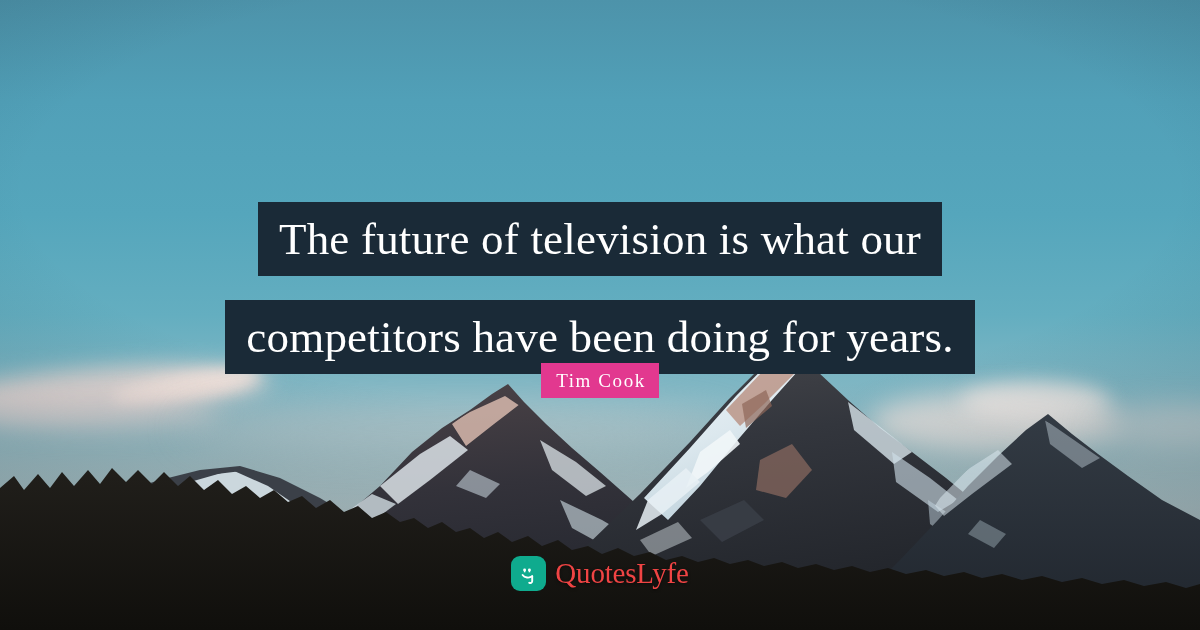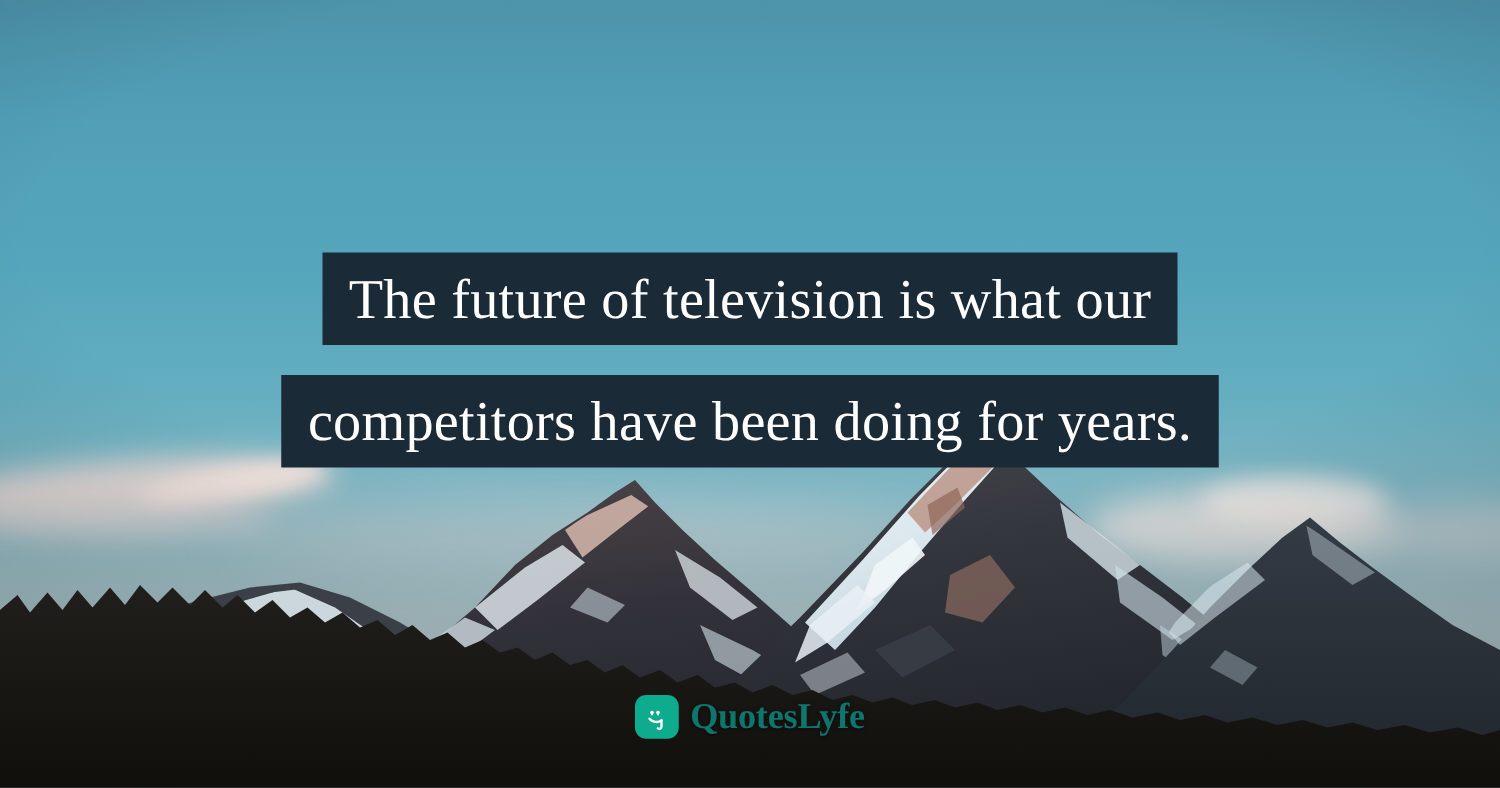--- a/index.html
+++ b/index.html
@@ -152,23 +152,23 @@
     width: 35px; height: 35px;
     border-radius: 9px;
     background: #0fab8e;
     display: flex;
     align-items: center;
     justify-content: center;
     flex: none;
   }
   .logo-mark svg { display: block; }
   .logo-text {
-    color: #0f766e;
+    color: #ef4444;
     font-family: "Liberation Serif", serif;
-    font-weight: bold;
+    font-weight: normal;
     font-size: 29px;
     line-height: 1;
     letter-spacing: -0.2px;
     text-shadow: 0 1px 3px rgba(0,0,0,0.55);
   }
 </style>
 </head>
 <body>
 
 <div id="card">
@@ -307,20 +307,23 @@
 
   <div class="quote-block">
     <span class="quote-line-wrap">
       <span class="quote-line">The future of television is what our</span>
     </span>
     <span class="quote-line-wrap">
       <span class="quote-line">competitors have been doing for years.</span>
     </span>
   </div>
 
+  <div class="author-wrap">
+    <span class="author-badge">Tim Cook</span>
+  </div>
 
   <div class="logo-wrap">
     <span class="logo-mark">
       <svg width="24" height="24" viewBox="0 0 24 24" xmlns="http://www.w3.org/2000/svg">
         <path d="M3.2 3.2 h17.6 v12.4 a2 2 0 0 1 -2 2 h-6.6 l-4.6 4.2 v-4.2 h-2.4
                  a2 2 0 0 1 -2 -2 z" fill="#ffffff" opacity="0"></path>
         <circle cx="7.6" cy="8.0" r="1.45" fill="#ffffff"></circle>
         <rect x="6.9" y="8.0" width="1.5" height="2.3" fill="#ffffff"></rect>
         <circle cx="12.4" cy="8.0" r="1.45" fill="#ffffff"></circle>
         <rect x="11.7" y="8.0" width="1.5" height="2.3" fill="#ffffff"></rect>

